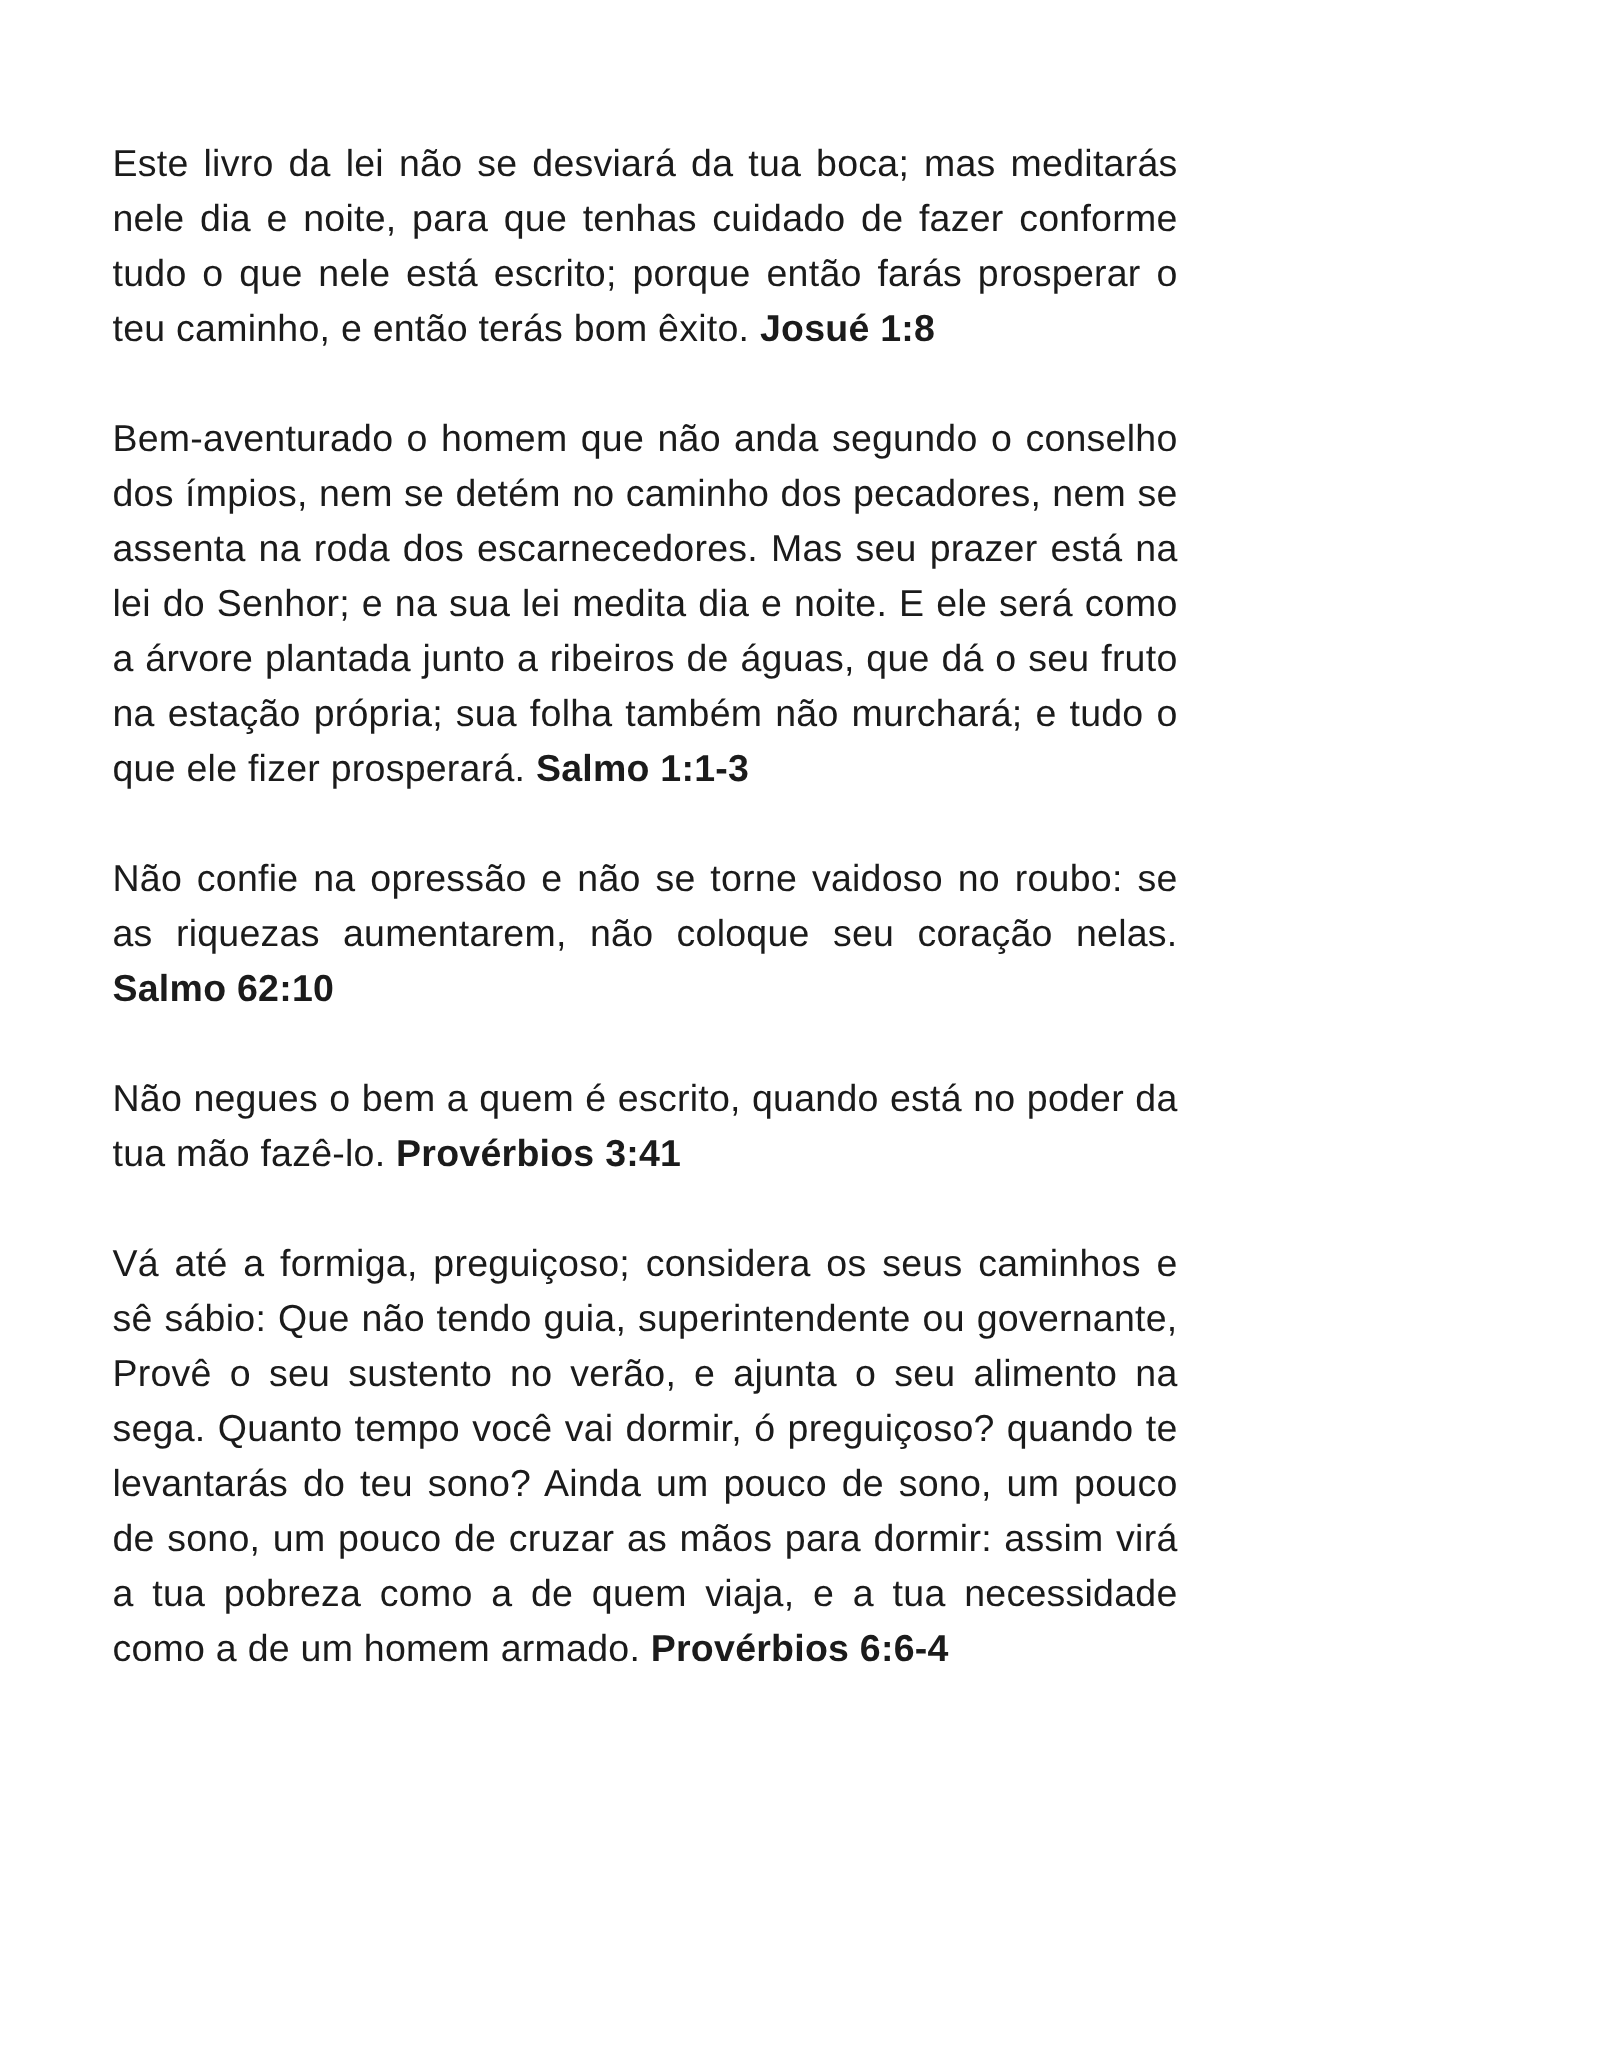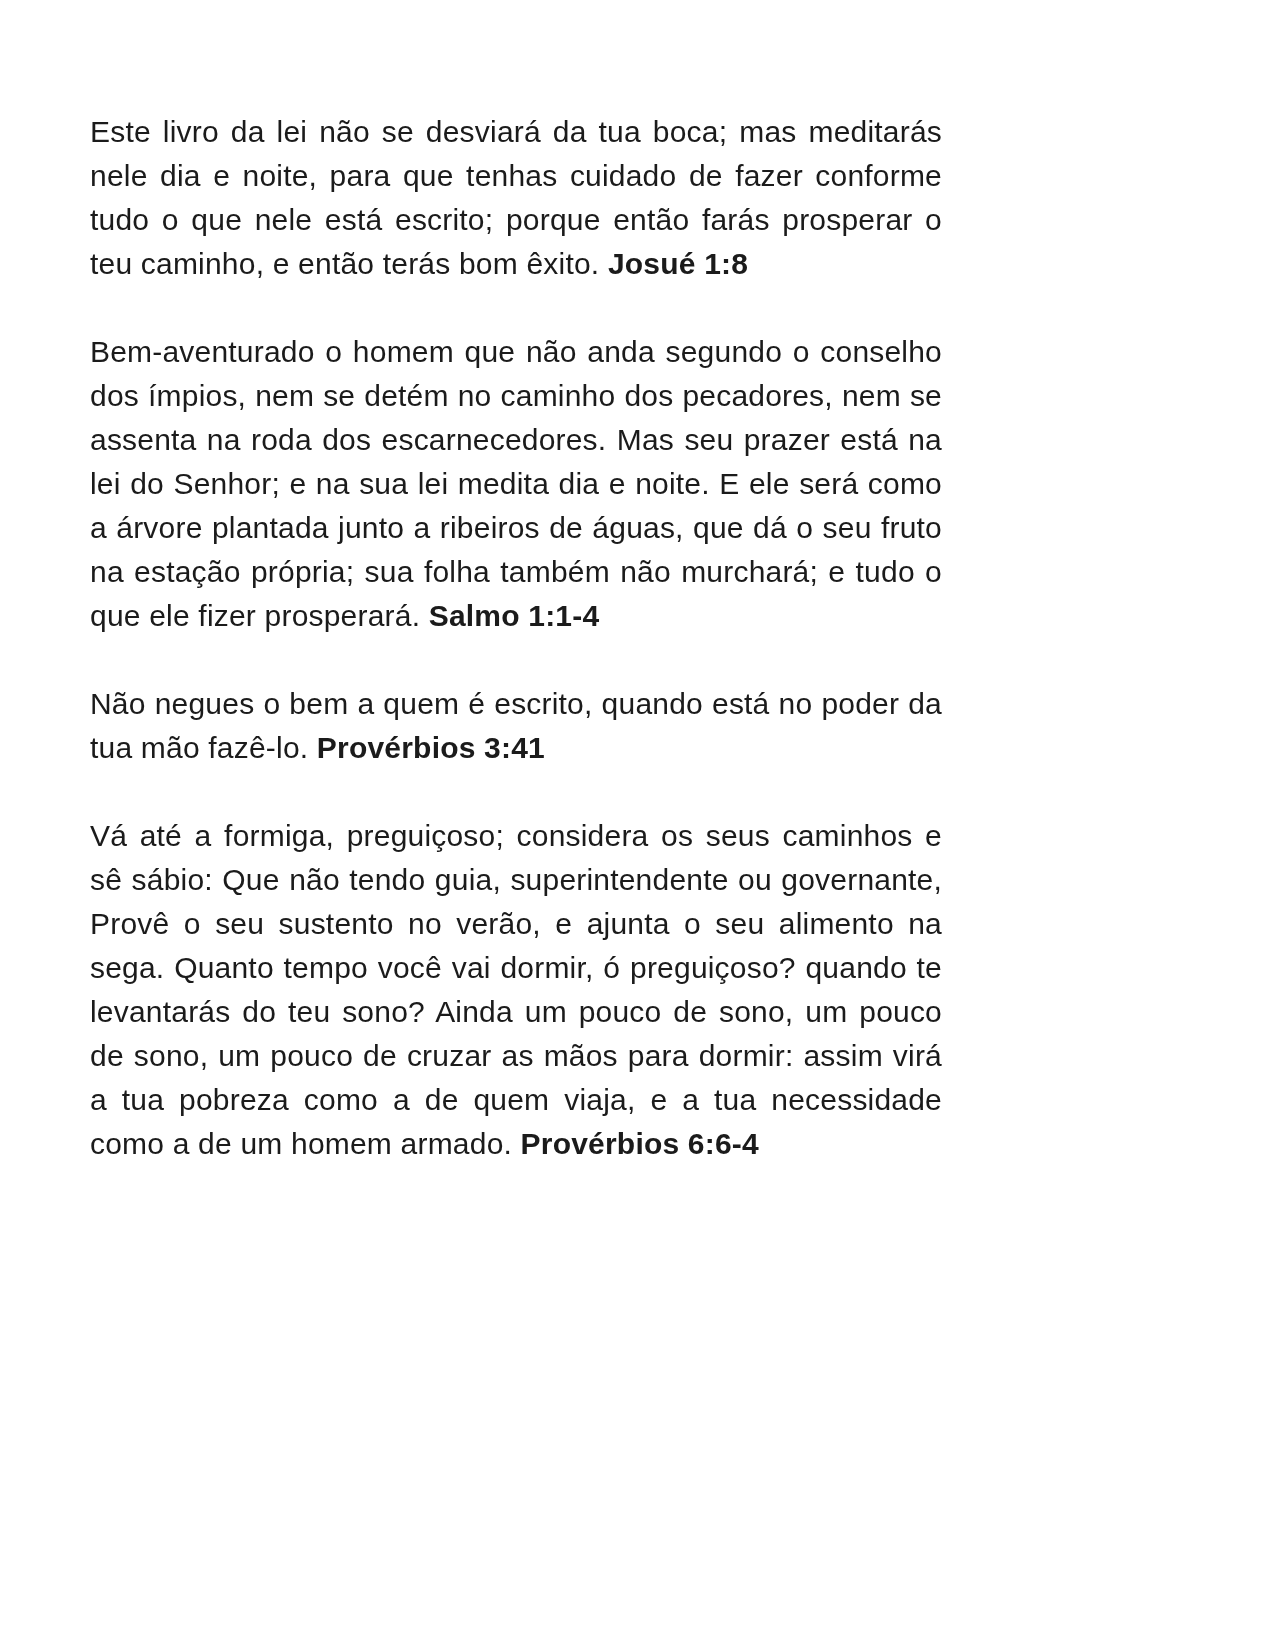--- a/index.html
+++ b/index.html
@@ -39,25 +39,29 @@
 <main class="page">
   <article class="verses">
 
     <p class="verse">
       <span class="verse-text">Este livro da lei não se desviará da tua boca; mas meditarás nele dia e noite, para que tenhas cuidado de fazer conforme tudo o que nele está escrito; porque então farás prosperar o teu caminho, e então terás bom êxito.</span>
       <strong class="verse-ref">Josué 1:8</strong>
     </p>
 
     <p class="verse">
       <span class="verse-text">Bem-aventurado o homem que não anda segundo o conselho dos ímpios, nem se detém no caminho dos pecadores, nem se assenta na roda dos escarnecedores. Mas seu prazer está na lei do Senhor; e na sua lei medita dia e noite. E ele será como a árvore plantada junto a ribeiros de águas, que dá o seu fruto na estação própria; sua folha também não murchará; e tudo o que ele fizer prosperará.</span>
-      <strong class="verse-ref">Salmo 1:1-4</strong>
+      <strong class="verse-ref">Salmo 1:1-3</strong>
     </p>
 
 
 
+    <p class="verse">
+      <span class="verse-text">Não confie na opressão e não se torne vaidoso no roubo: se as riquezas aumentarem, não coloque seu coração nelas.</span>
+      <strong class="verse-ref">Salmo 62:10</strong>
+    </p>
 
 
     <p class="verse">
       <span class="verse-text">Não negues o bem a quem é escrito, quando está no poder da tua mão fazê-lo.</span>
       <strong class="verse-ref">Provérbios 3:41</strong>
     </p>
 
     <p class="verse">
       <span class="verse-text">Vá até a formiga, preguiçoso; considera os seus caminhos e sê sábio: Que não tendo guia, superintendente ou governante, Provê o seu sustento no verão, e ajunta o seu alimento na sega. Quanto tempo você vai dormir, ó preguiçoso? quando te levantarás do teu sono? Ainda um pouco de sono, um pouco de sono, um pouco de cruzar as mãos para dormir: assim virá a tua pobreza como a de quem viaja, e a tua necessidade como a de um homem armado.</span>
       <strong class="verse-ref">Provérbios 6:6-4</strong>

